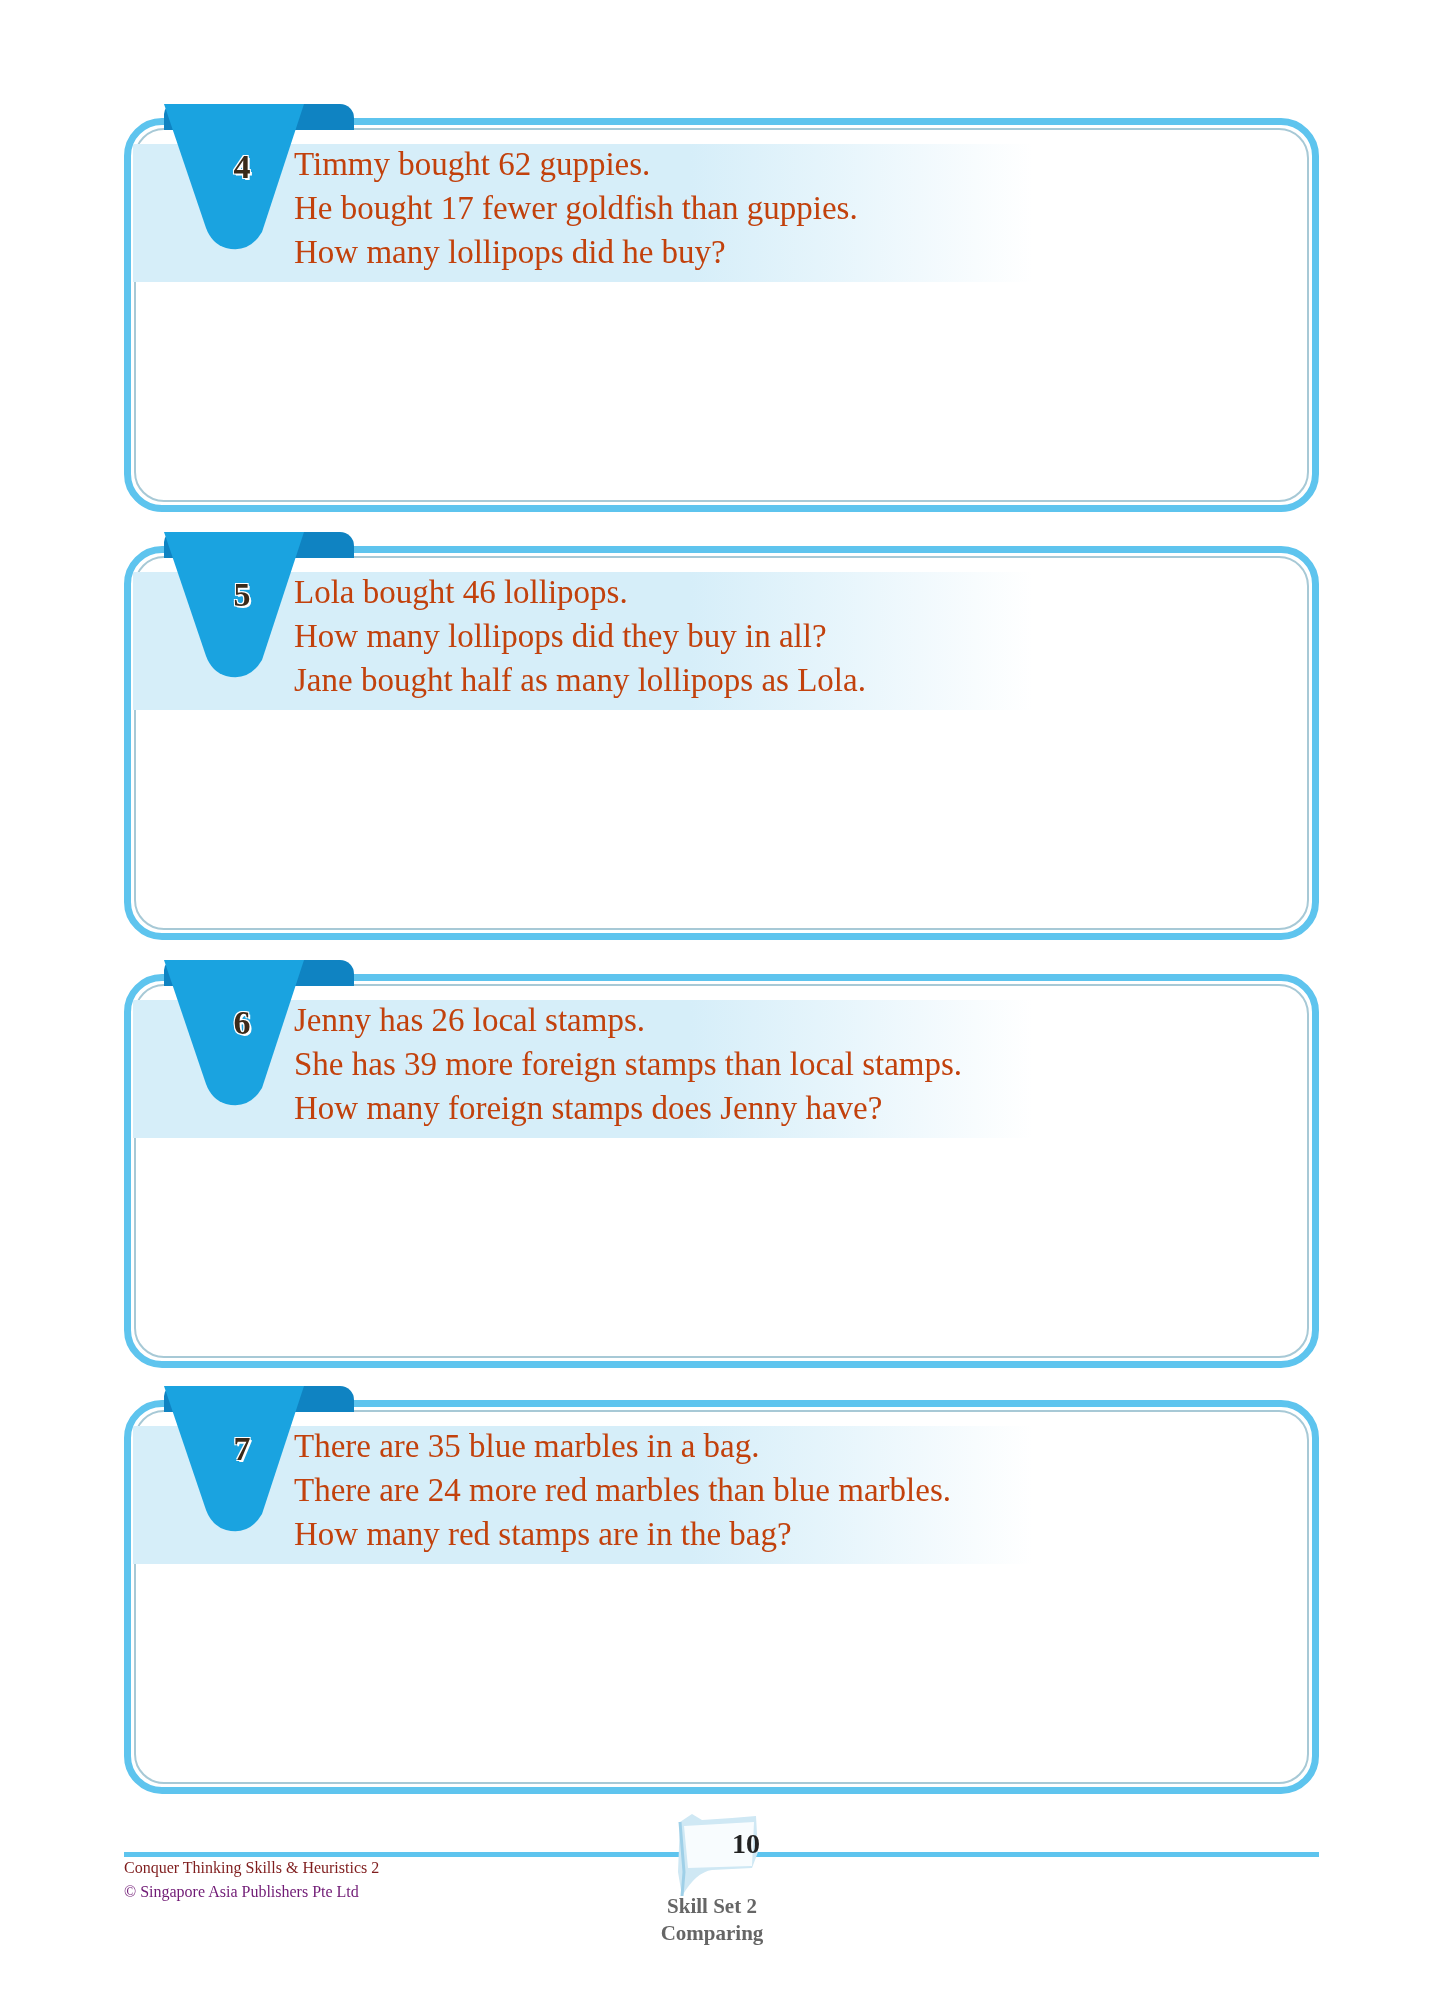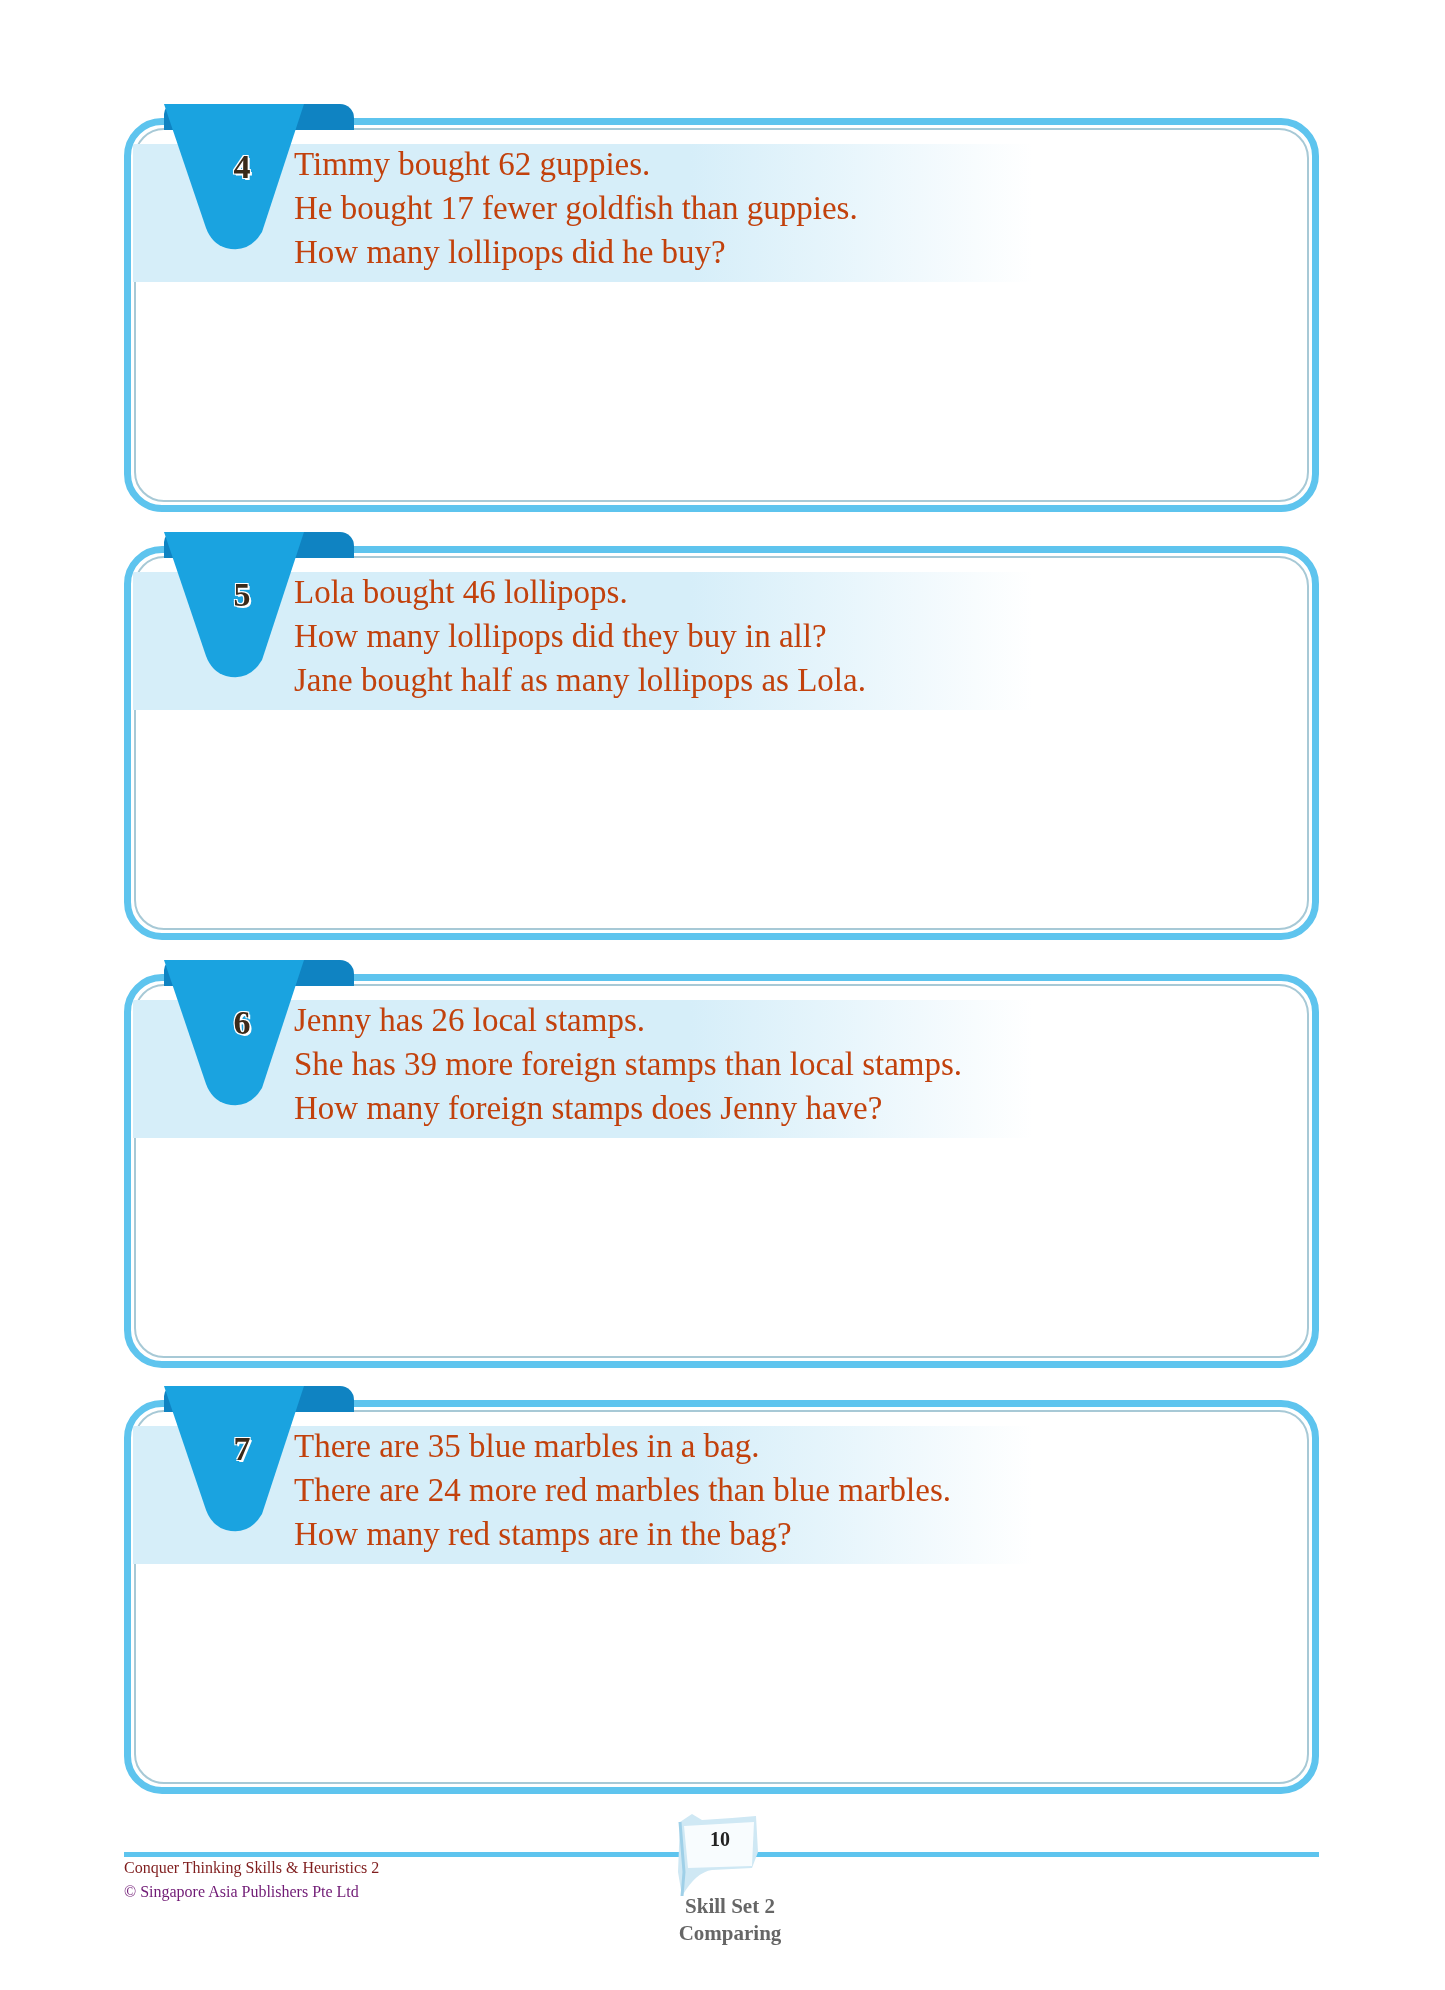--- a/index.html
+++ b/index.html
@@ -15,24 +15,24 @@
   .card .tab { position: absolute; left: 40px; top: -14px; width: 140px; height: 148px; }
   .card .tab svg { display: block; }
   .card .num { position: absolute; left: 96px; top: 30px; width: 44px; text-align: center;
                font-family: "Liberation Serif", serif; font-weight: bold; font-size: 34px; color: #3a2a1a;
                text-shadow: -1px -1px 0 #fff, 1px -1px 0 #fff, -1px 1px 0 #fff, 1px 1px 0 #fff, 2px 2px 0 #fff; }
   .card .q { position: absolute; left: 170px; top: 24px; font-size: 33px; line-height: 44px; color: #c2410c; }
   .card .q div { white-space: nowrap; }
 
   .footer-line { position: absolute; left: 124px; top: 1852px; width: 1195px; height: 5px; background: #5ec4ee; }
   .page-badge { position: absolute; left: 672px; top: 1812px; width: 94px; height: 86px; }
-  .page-num { position: absolute; left: 680px; top: 1828px; width: 80px; text-align: center; font-size: 20px; font-weight: bold; color: #222; font-family: "Liberation Serif", serif; }
+  .page-num { position: absolute; left: 680px; top: 1828px; width: 80px; text-align: right; font-size: 28px; font-weight: bold; color: #222; font-family: "Liberation Serif", serif; }
   .book-title { position: absolute; left: 124px; top: 1859px; font-size: 16px; color: #7f1d1d; font-family: "Liberation Serif", serif; }
   .copyright { position: absolute; left: 124px; top: 1883px; font-size: 16px; color: #701a75; font-family: "Liberation Serif", serif; }
-  .skillset { position: absolute; left: 650px; top: 1893px; width: 160px; text-align: center; font-size: 21px; line-height: 27px; font-weight: bold; color: #666; font-family: "Liberation Serif", serif; }
+  .skillset { position: absolute; left: 632px; top: 1893px; width: 160px; text-align: center; font-size: 21px; line-height: 27px; font-weight: bold; color: #666; font-family: "Liberation Serif", serif; }
 </style>
 </head>
 <body>
 
 <div class="card" style="top:118px;">
   <div class="outer"></div>
   <div class="inner"></div>
   <div class="band"></div>
   <div class="tab-back"></div>
   <div class="tab">

